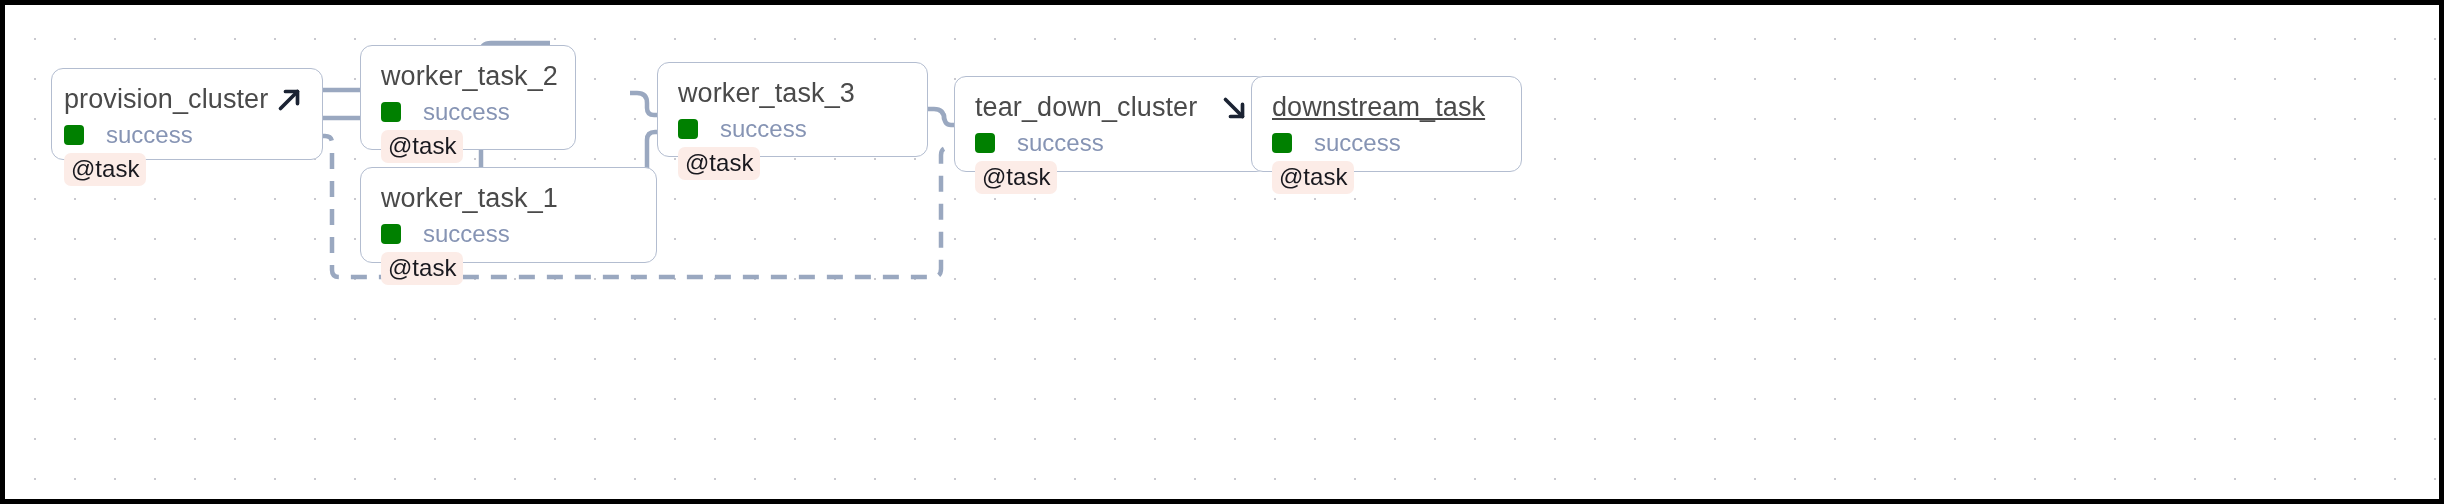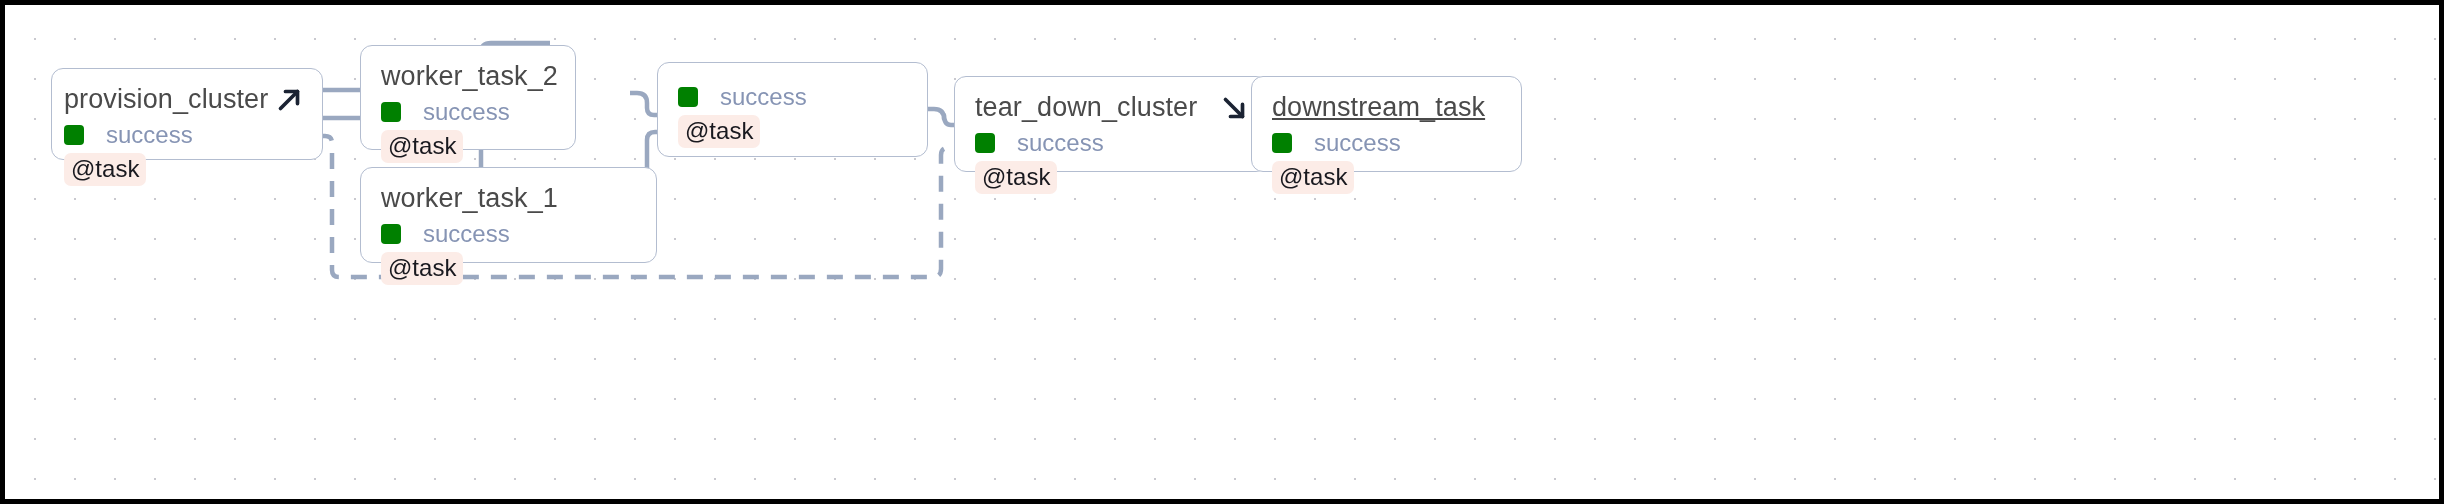--- a/index.html
+++ b/index.html
@@ -153,20 +153,21 @@
     <div class="node" style="left: 355px; top: 162px; width: 297px; height: 96px; border-color: rgb(179, 189, 208); background: rgb(255, 255, 255);">
       <div class="node-title" style="color: rgb(74, 74, 74);">worker_task_1</div>
       <div class="node-state">
         <span class="state-swatch" style="background:#008000;"></span>
         <span class="state-label" style="color: rgb(134, 148, 180);">success</span>
       </div>
       <span class="node-tag" style="background: rgb(252, 236, 231); color: rgb(25, 25, 31);">@task</span>
     </div>
 
     <div class="node" style="left: 652px; top: 57px; width: 271px; height: 95px; border-color: rgb(179, 189, 208); background: rgb(255, 255, 255);">
+      <div class="node-title" style="color: rgb(74, 74, 74);">worker_task_3</div>
       <div class="node-state">
         <span class="state-swatch" style="background:#008000;"></span>
         <span class="state-label" style="color: rgb(134, 148, 180);">success</span>
       </div>
       <span class="node-tag" style="background: rgb(252, 236, 231); color: rgb(25, 25, 31);">@task</span>
     </div>
 
     <div class="node" style="left: 949px; top: 71px; width: 314px; height: 96px; border-color: rgb(179, 189, 208); background: rgb(255, 255, 255);">
       <div class="node-title" style="color: rgb(74, 74, 74);">tear_down_cluster</div>
       <div class="node-state">

